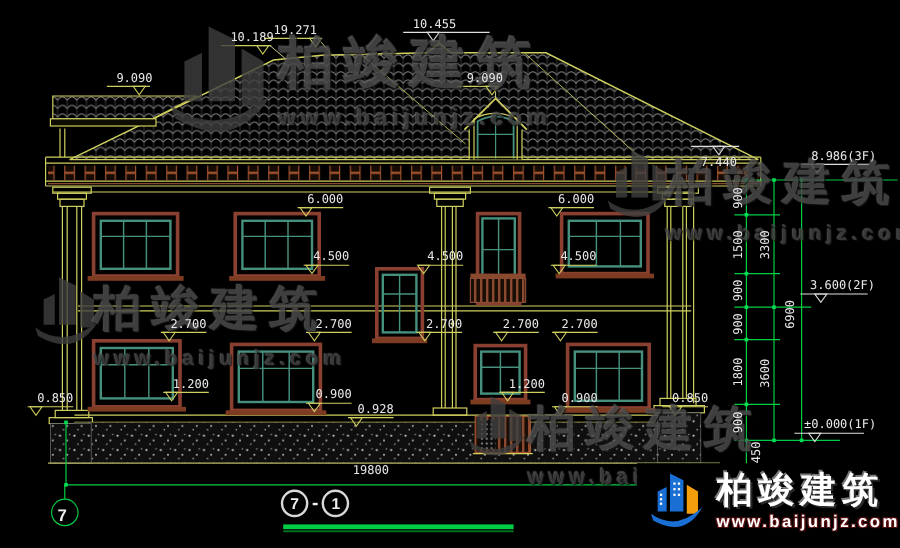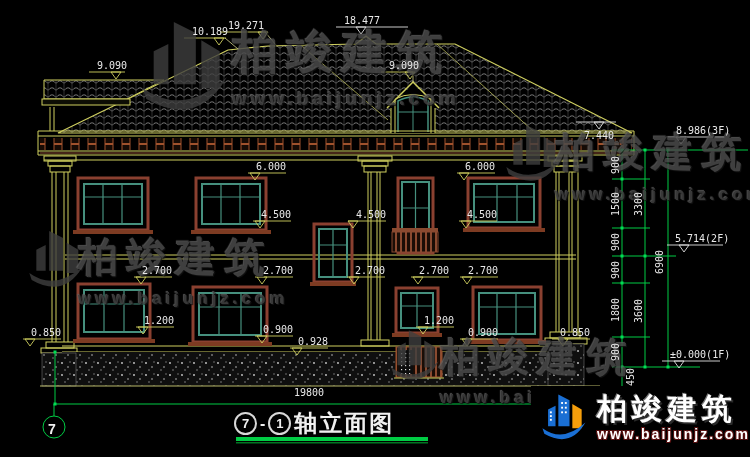--- a/index.html
+++ b/index.html
@@ -323,30 +323,30 @@
 </svg>
 <div class="wm" style="left:440px;top:330px">
   <span class="cn" style="font-size:40px">柏竣建筑</span>
   <span class="url" style="font-size:17px;margin-top:3px">www.baijunjz.com</span>
 </div>
 
 <div id="labels">
       <span class="lvl" style="left: 97px; top: 61px;">9.090</span>
       <span class="lvl" style="left: 192px; top: 27px; text-align: right;">10.189</span>
       <span class="lvl" style="left: 228px; top: 21px;">19.271</span>
-      <span class="lvl" style="left: 344px; top: 16px;">18.477</span>
+      <span class="lvl" style="left: 344px; top: 16px;">10.455</span>
       <span class="lvl" style="left: 389px; top: 61px;">9.090</span>
       <span class="lvl" style="left: 584px; top: 111px; margin-top: 20px;">7.440</span>
       <span class="lvl" style="left: 676px; top: 126px;">8.986(3F)</span>
       <span class="lvl" style="left: 256px; top: 162px;">6.000</span>
       <span class="lvl" style="left: 465px; top: 162px;">6.000</span>
       <span class="lvl" style="left: 261px; top: 210px;">4.500</span>
       <span class="lvl" style="left: 356px; top: 210px;">4.500</span>
       <span class="lvl" style="left: 467px; top: 210px;">4.500</span>
-      <span class="lvl" style="left: 675px; top: 234px;">5.714(2F)</span>
+      <span class="lvl" style="left: 675px; top: 234px;">3.600(2F)</span>
       <span class="lvl" style="left: 142px; top: 266px;">2.700</span>
       <span class="lvl" style="left: 263px; top: 266px;">2.700</span>
       <span class="lvl" style="left: 355px; top: 266px;">2.700</span>
       <span class="lvl" style="left: 419px; top: 266px;">2.700</span>
       <span class="lvl" style="left: 468px; top: 266px;">2.700</span>
       <span class="lvl" style="left: 144px; top: 316px;">1.200</span>
       <span class="lvl" style="left: 424px; top: 316px;">1.200</span>
       <span class="lvl" style="left: 263px; top: 325px;">0.900</span>
       <span class="lvl" style="left: 468px; top: 328px;">0.900</span>
       <span class="lvl" style="left: 31px; top: 328px;">0.850</span>
@@ -362,21 +362,20 @@
       <span class="vdim" style="left: 631px; top: 377px;">450</span>
       <span class="vdim" style="left: 639px; top: 204px;">3300</span>
       <span class="vdim" style="left: 639px; top: 311px;">3600</span>
       <span class="vdim" style="left: 660px; top: 262px;">6900</span>
     </div>
 
 <div class="title-row">
   <span class="circ">7</span>
   <span class="tdash">-</span>
   <span class="circ">1</span>
-  <span class="title-text">轴立面图</span>
 </div>
 
 <span class="axis-bub">7</span>
 
 <span class="dim-total">19800</span>
 
 <div class="logo">
   <svg width="56" height="58" viewBox="0 0 60 56">
     <polygon points="14,20 22,16 22,38 14,38" fill="#1a6fd4"></polygon>
     <polygon points="25,4 37,10 37,38 25,38" fill="#1a6fd4"></polygon>

